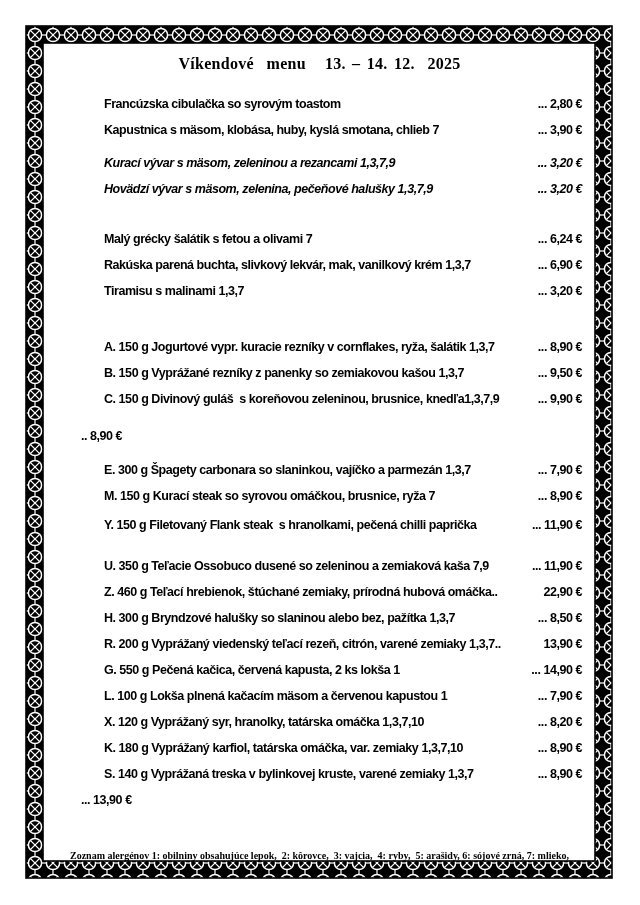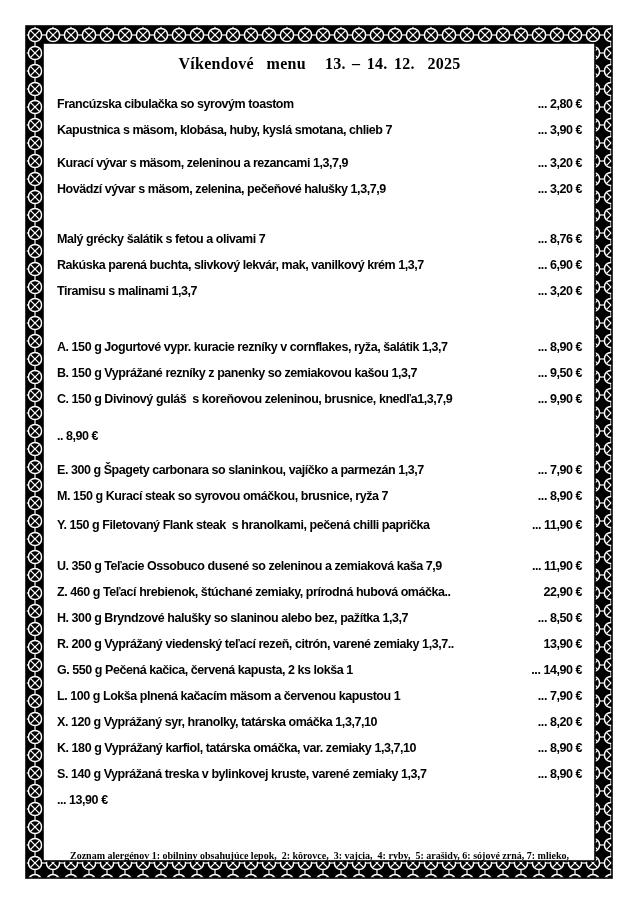--- a/index.html
+++ b/index.html
@@ -32,42 +32,42 @@
     text-align: center;
     font-family: "Liberation Serif", serif;
     font-size: 16px;
     font-weight: 700;
     letter-spacing: 0.3px;
     word-spacing: 2px;
     white-space: pre;
   }
   .group { margin: 0; }
   .g0 { margin-top: 15px; }
-  .g1 { margin-top: 7px; }
+  .g1 { margin-top: 7px; font-style: italic; }
   .g2 { margin-top: 24px; }
   .g3 { margin-top: 30px; }
   .g4 { margin-top: 11px; }
   .g5 { margin-top: 8px; }
   .g6 { margin-top: 3px; }
   .g7 { margin-top: 15px; }
   .row {
     display: flex;
     justify-content: space-between;
     align-items: baseline;
     gap: 4px;
     height: 26px;
     line-height: 26px;
     font-family: "Liberation Sans", sans-serif;
     font-size: 12.5px;
     font-weight: 700;
     letter-spacing: -0.45px;
     white-space: pre;
   }
-  .row .nm { text-align: left; }
-  .row .pr { flex-shrink: 0; }
+  .row .nm { text-align: left; margin-left: 47px; }
+  .row .pr { flex-shrink: 0; margin-left: 24px; }
   .footer {
     margin-top: 8px;
     text-align: center;
     font-family: "Liberation Serif", serif;
     font-weight: 700;
     font-size: 10px;
     line-height: 14px;
     white-space: pre;
   }
 </style>
@@ -116,21 +116,21 @@
       </div>
       <div class="row">
         <span class="nm">Hovädzí vývar s mäsom, zelenina, pečeňové halušky 1,3,7,9</span>
         <span class="pr">... 3,20 €</span>
       </div>
     </div>
 
     <div class="group g2">
       <div class="row">
         <span class="nm">Malý grécky šalátik s fetou a olivami 7</span>
-        <span class="pr">... 8,76 €</span>
+        <span class="pr">... 6,24 €</span>
       </div>
       <div class="row">
         <span class="nm">Rakúska parená buchta, slivkový lekvár, mak, vanilkový krém 1,3,7</span>
         <span class="pr">... 6,90 €</span>
       </div>
       <div class="row">
         <span class="nm">Tiramisu s malinami 1,3,7</span>
         <span class="pr">... 3,20 €</span>
       </div>
     </div>

